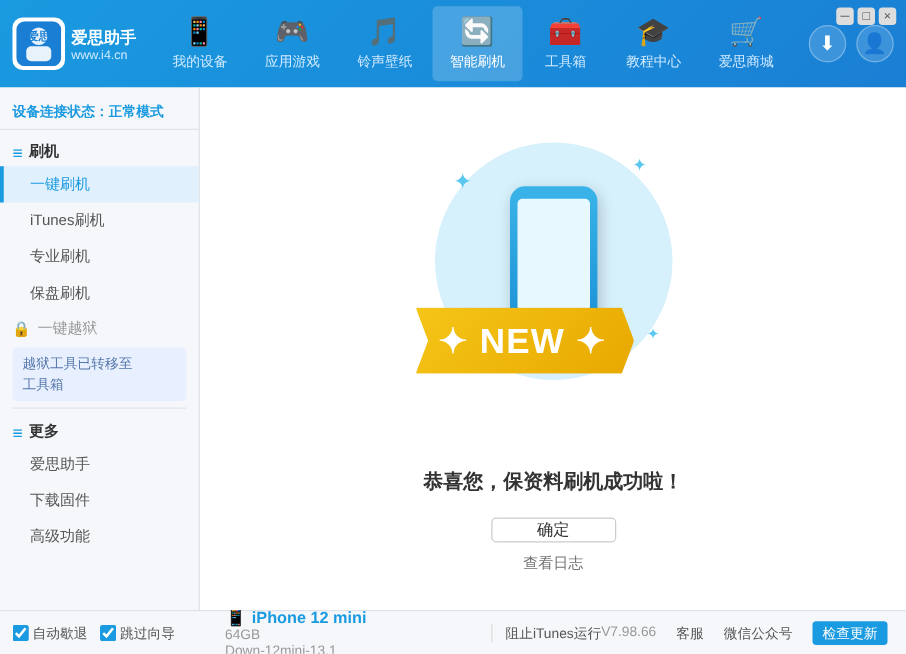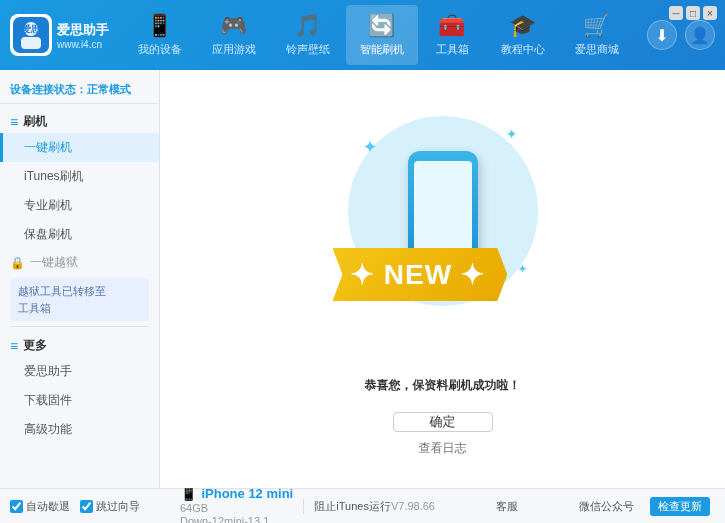--- a/index.html
+++ b/index.html
@@ -245,21 +245,21 @@
       color: white;
       font-size: 28px;
       font-weight: 900;
       padding: 10px 22px 10px 18px;
       clip-path: polygon(0 0, calc(100% - 10px) 0, 100% 50%, calc(100% - 10px) 100%, 0 100%, 10px 50%);
       box-shadow: 2px 3px 8px rgba(0,0,0,0.25);
       letter-spacing: 1px;
     }
 
     .success-text {
-      font-size: 12px;
+      font-size: 16px;
       color: #333;
       margin-bottom: 18px;
       font-weight: bold;
       margin-top: 40px;
     }
 
     .confirm-btn {
       width: 100px;
       height: 20px;
       background: white;
@@ -330,21 +330,21 @@
     }
     .bottom-right {
       display: flex;
       align-items: center;
       gap: 16px;
       font-size: 11px;
       color: #666;
       padding-right: 5px;
     }
     .bottom-version { color: #999; }
-    .bottom-link { color: #555; cursor: pointer; margin-left: 45px; }
+    .bottom-link { color: #555; cursor: pointer; }
     .bottom-update {
       background: #1a9ae0;
       color: white;
       padding: 2px 8px;
       border-radius: 3px;
       cursor: pointer;
       font-size: 11px;
     }
   </style>
 </head>

